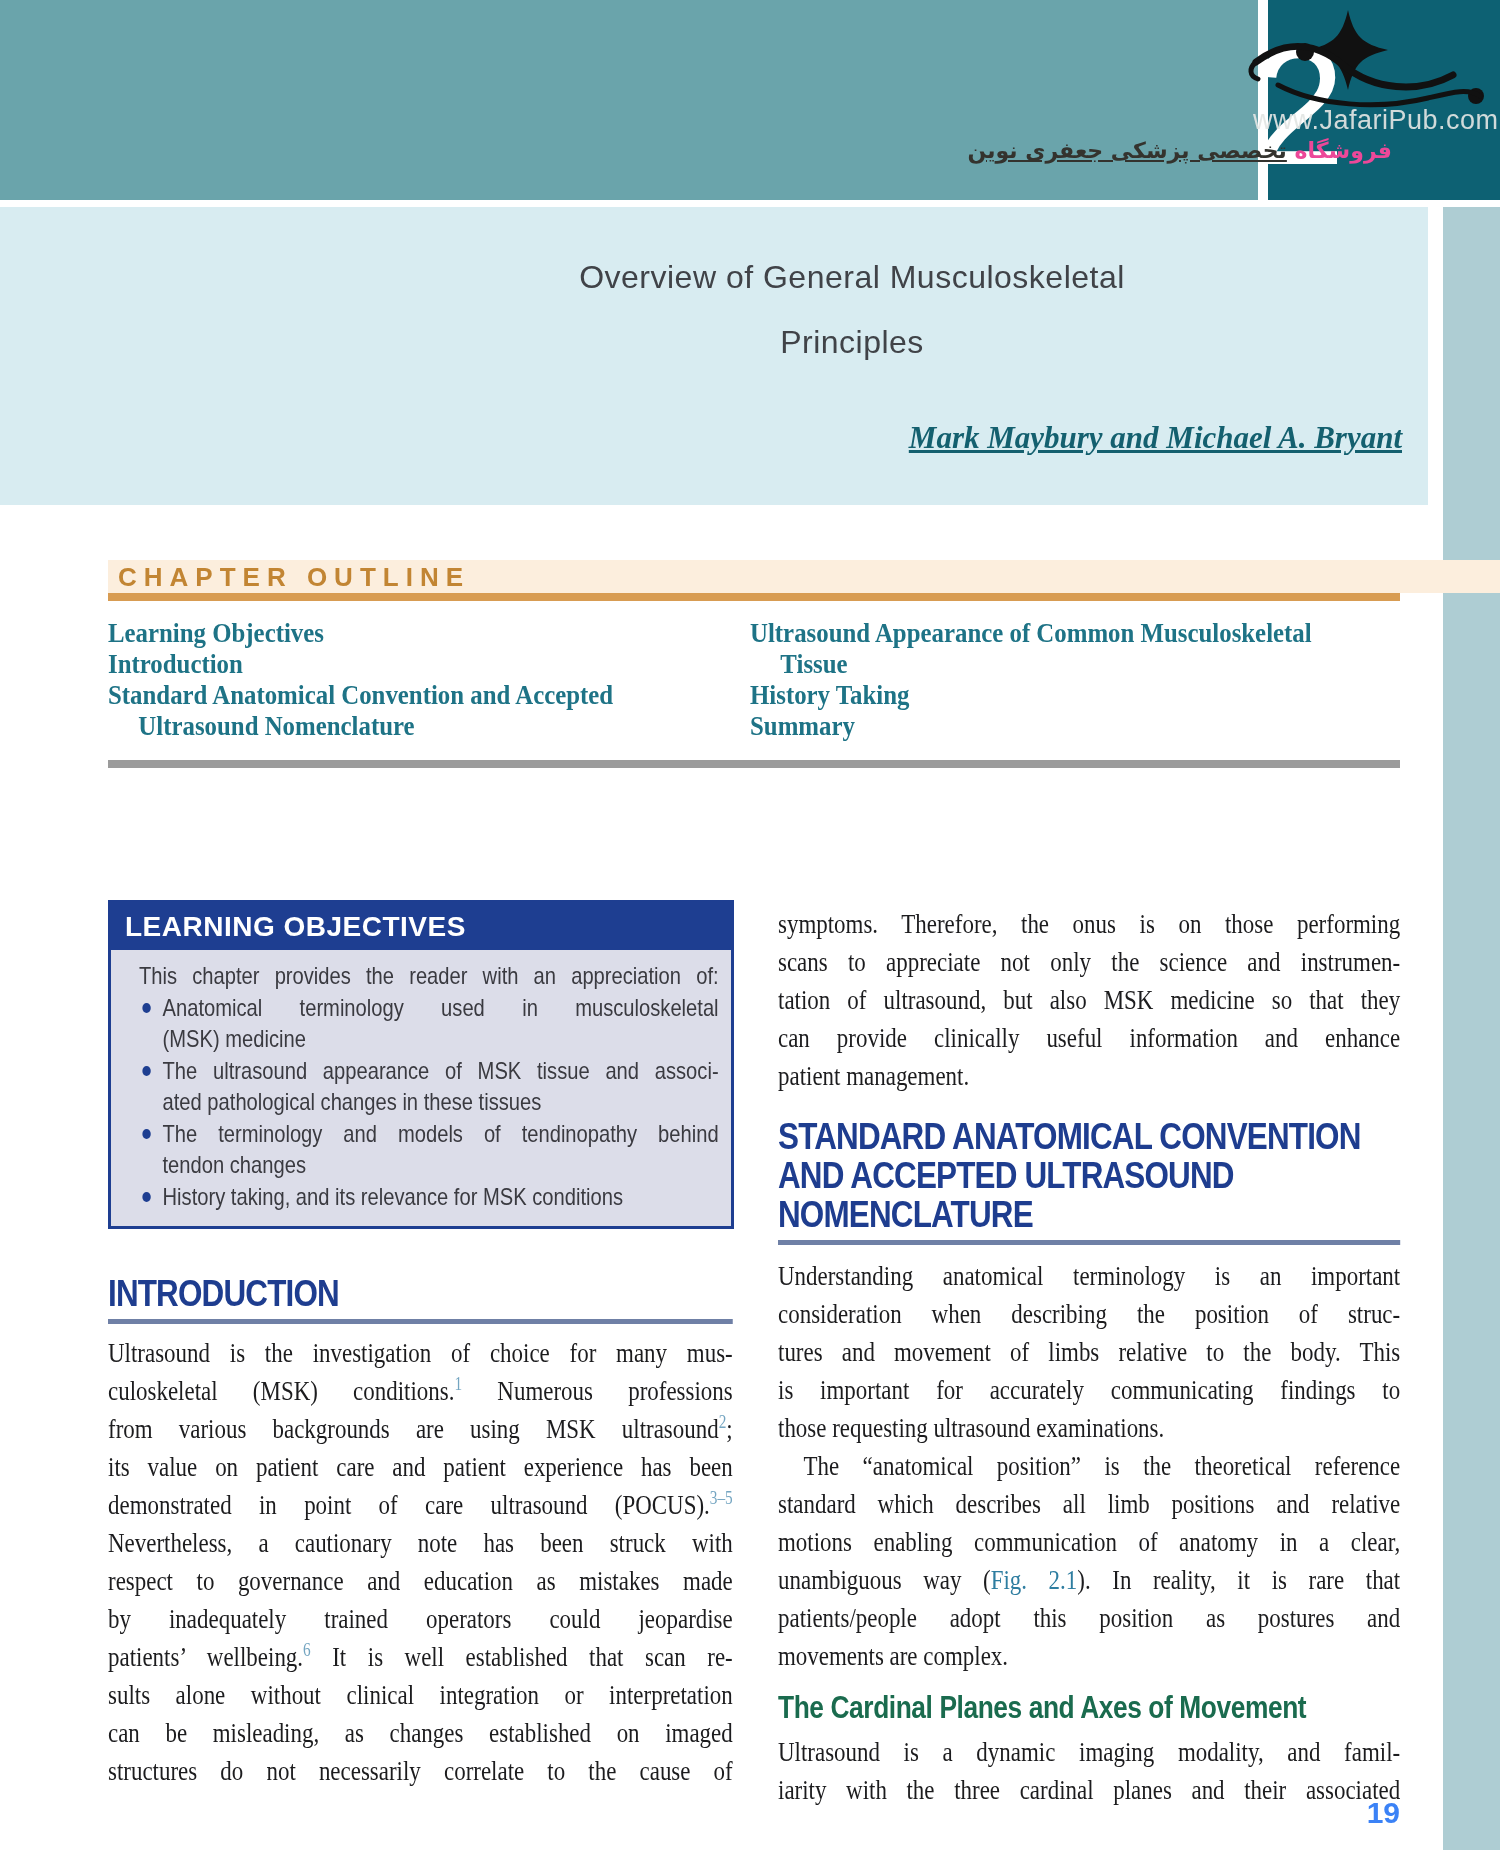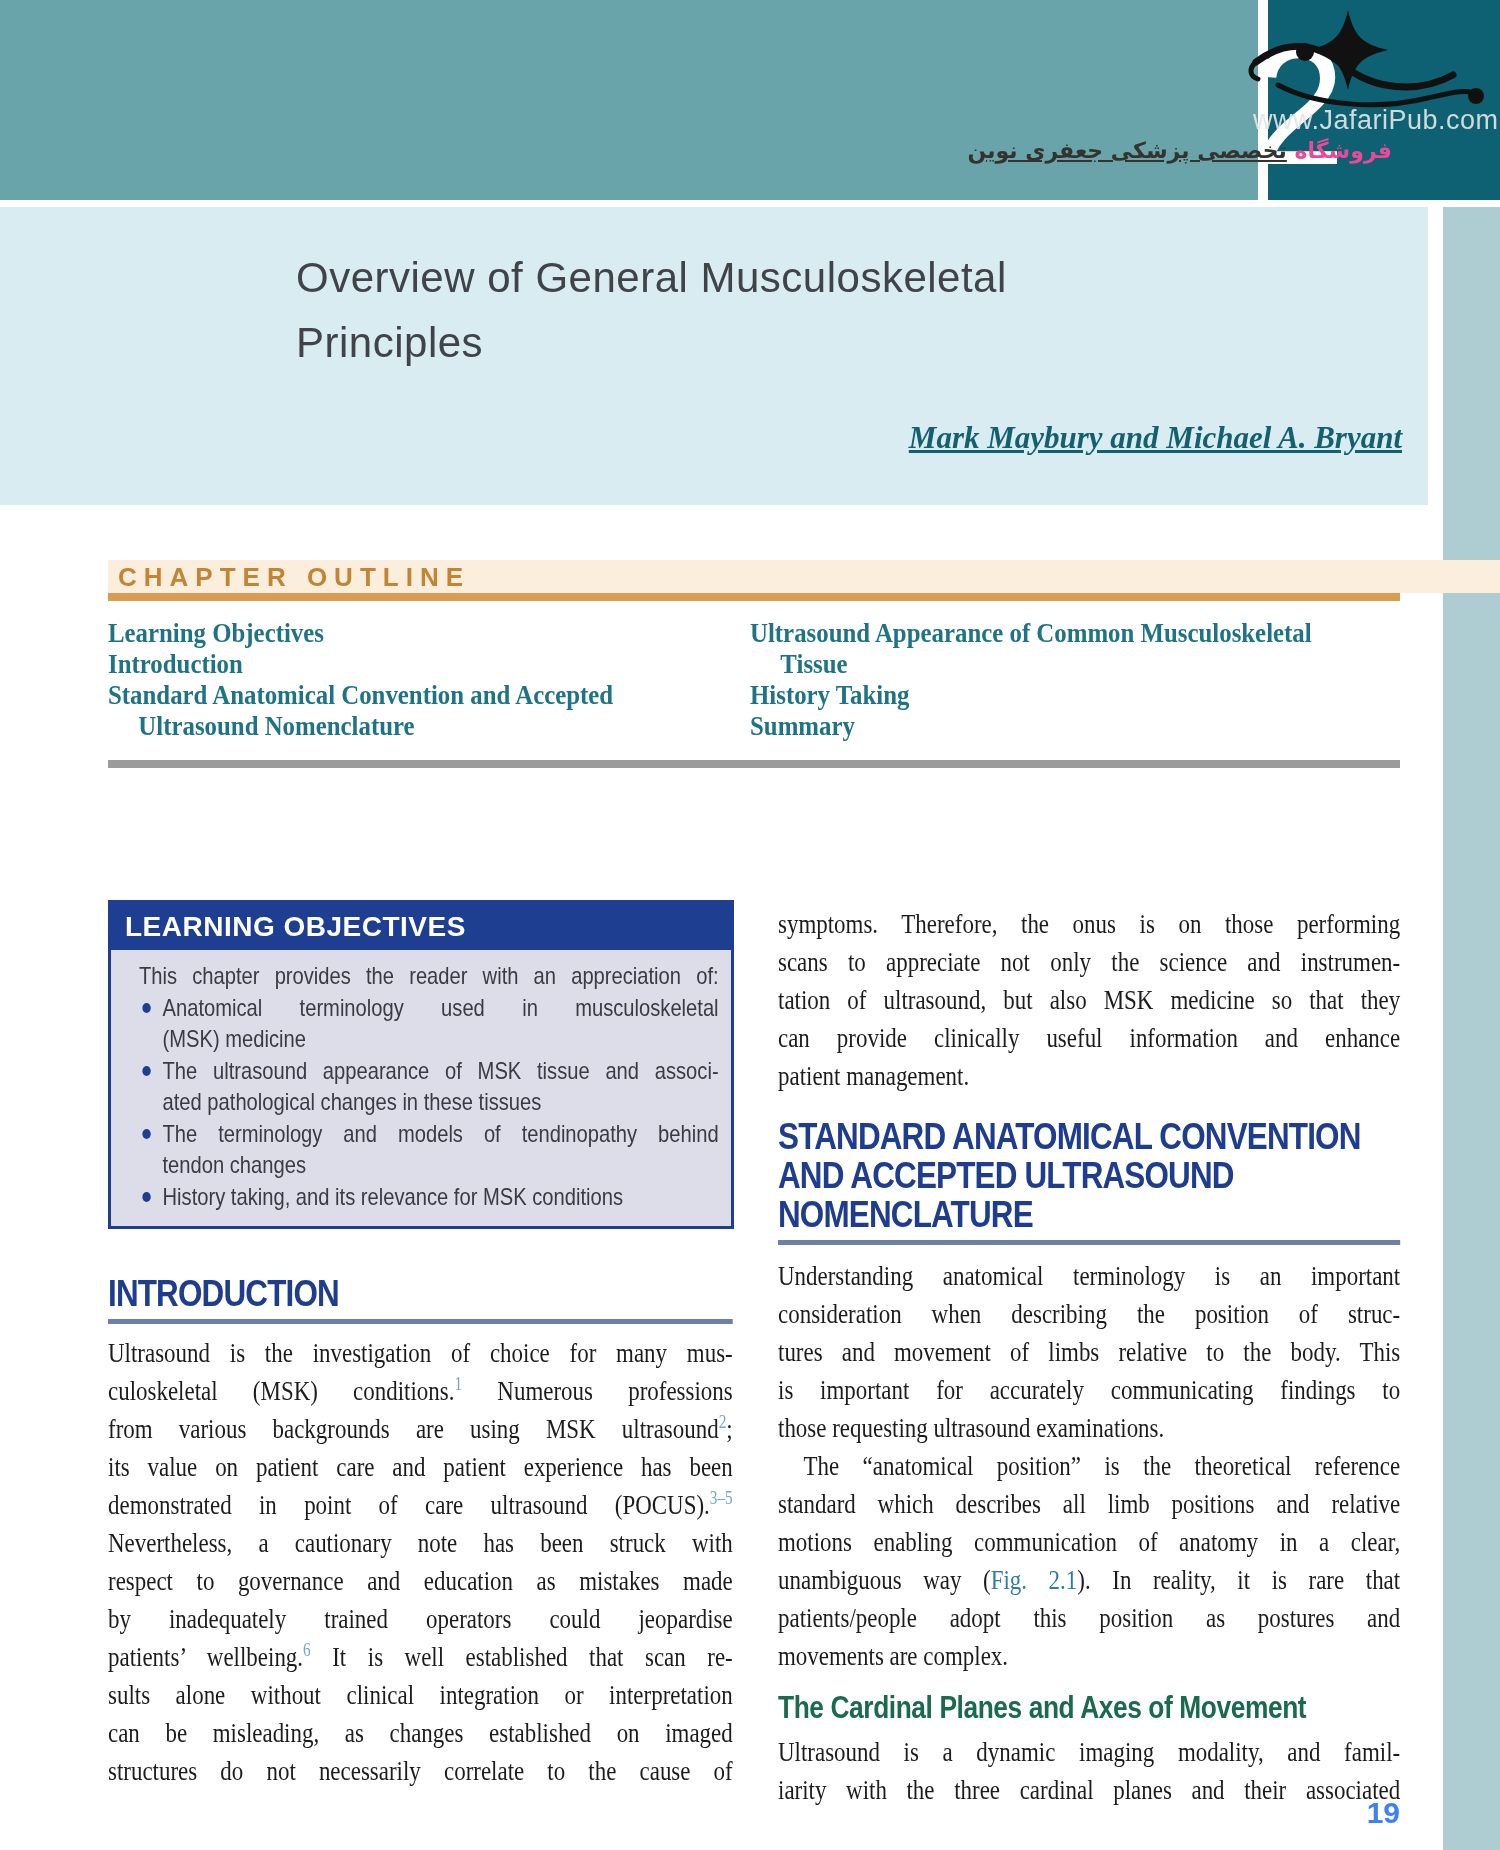--- a/index.html
+++ b/index.html
@@ -17,23 +17,23 @@
   .wm-url{position:absolute;left:1253px;top:105px;width:240px;
           font-family:"Liberation Sans",sans-serif;font-size:27px;color:rgba(226,229,227,0.92);
           letter-spacing:0.5px;white-space:nowrap;}
   .wm-fa{position:absolute;right:108px;top:138px;direction:rtl;white-space:nowrap;
          font-family:"DejaVu Sans",sans-serif;font-size:22px;font-weight:bold;}
   .wm-fa .fa-first{color:#ec4899;}
   .wm-fa .fa-rest{color:#34332e;text-decoration:underline;}
 
   
   .title-block{position:absolute;left:0;top:207px;width:1428px;height:298px;background:#d8ecf1;}
-  .book-title{position:absolute;right:32px;top:38px;width:1100px;text-align:left;
+  .book-title{position:absolute;right:26px;top:38px;width:1100px;text-align:center;
               font-family:"Liberation Sans",sans-serif;font-weight:400;color:#404348;
-              font-size:42px;line-height:65px;letter-spacing:0.5px;}
+              font-size:32px;line-height:65px;letter-spacing:0.5px;}
   .authors{position:absolute;right:26px;top:213px;width:900px;text-align:right;
            font-family:"Liberation Serif",serif;font-style:italic;font-weight:bold;
            font-size:31px;color:#14606f;text-decoration:underline;}
   .right-strip{position:absolute;left:1443px;top:207px;width:57px;height:1643px;background:#aecdd3;}
 
   
   .outline-bar{position:absolute;left:108px;top:560px;width:1476px;height:33px;background:#fceedd;}
   .outline-bar .ol-title{font-family:"Liberation Sans",sans-serif;font-weight:bold;font-size:26px;
            line-height:34px;letter-spacing:7px;color:#c28533;padding-left:10px;white-space:nowrap;}
   .outline-rule{position:absolute;left:108px;top:593px;width:1292px;height:8px;background:#d89c52;}

